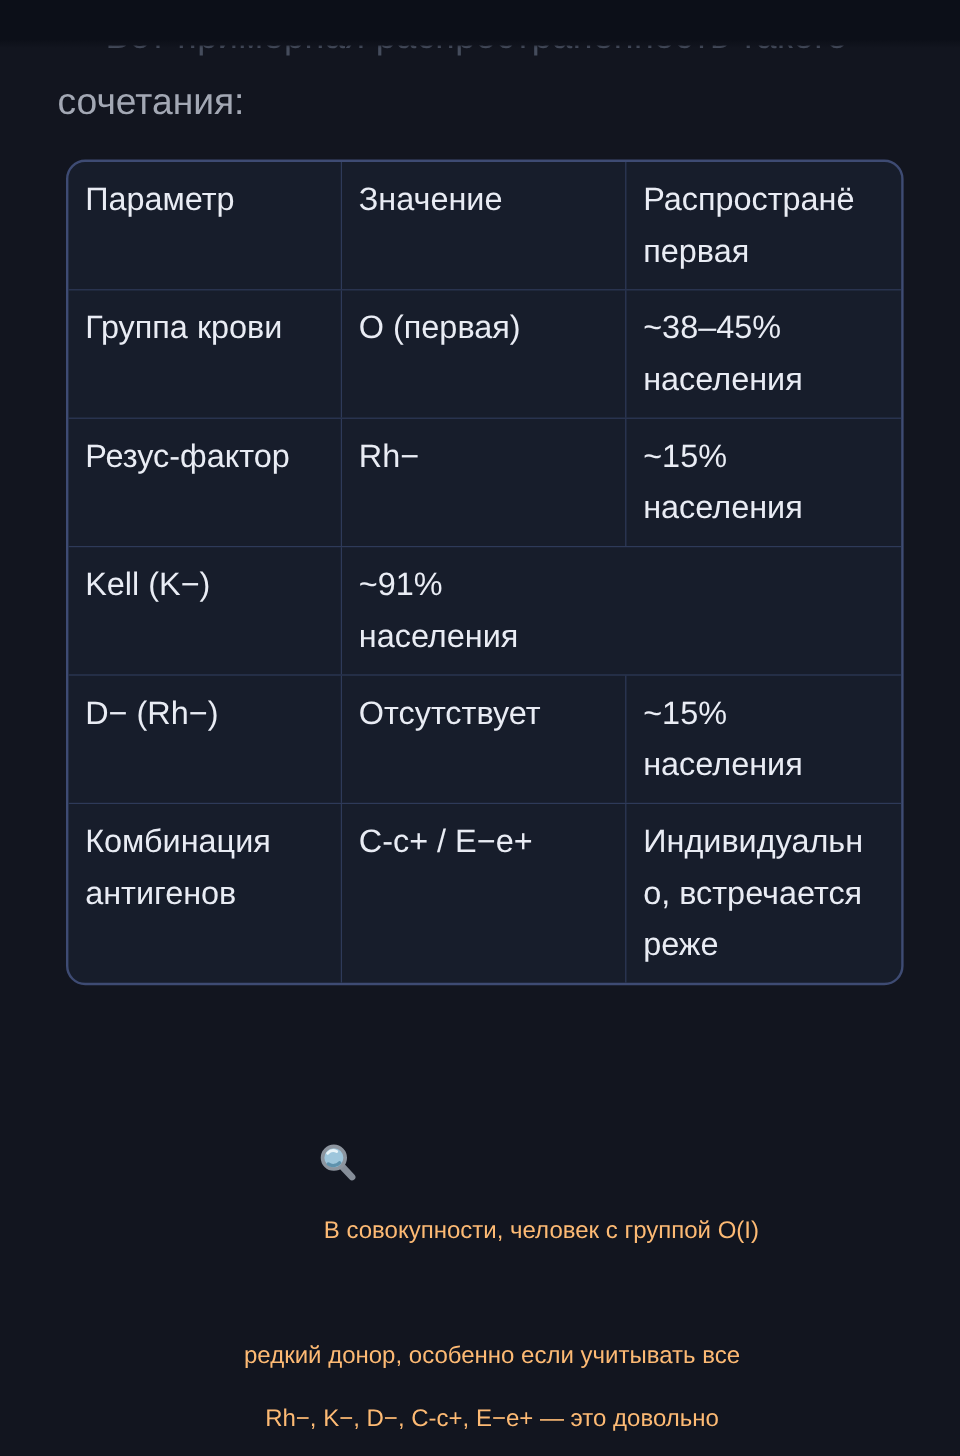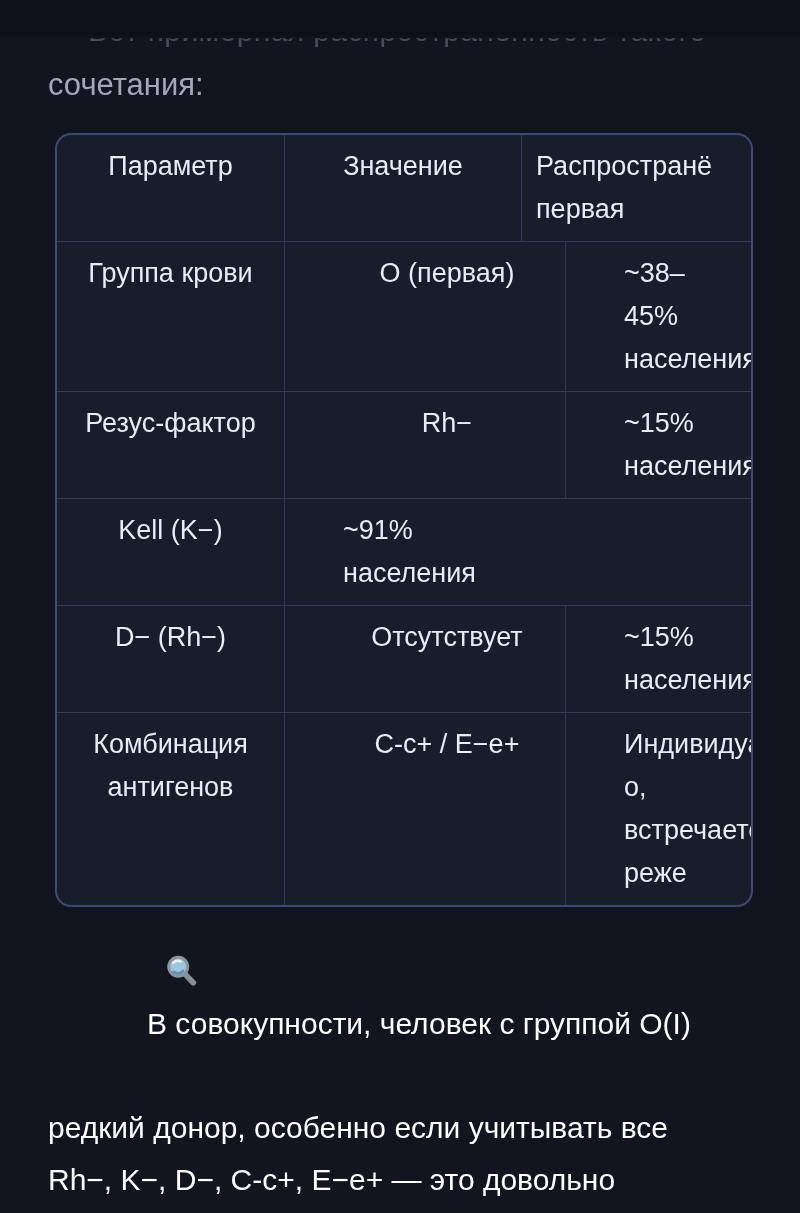--- a/index.html
+++ b/index.html
@@ -33,35 +33,35 @@
   }
   
   .table{
     position:absolute;top:133px;left:55px;width:698px;
     box-sizing:border-box;
     border:2px solid #3e4b73;border-radius:16px;
     background:#171d2b;
     overflow:hidden;
   }
   .tr{display:grid;grid-template-columns:228px 237px auto;}
-  .tr + .tr{border-top:1.5px solid #2e3a59;gap:44px;}
+  .tr + .tr{border-top:1.5px solid #2e3a59;}
   .td{
     box-sizing:border-box;
     padding:10px 14px;
     font-size:27px;line-height:43px;
     color:#e9ecf4;
     white-space:pre-wrap;
     overflow:hidden;
   }
-  .td.c1,.td.c2{border-right:1.5px solid #2e3a59;text-align:center;}
+  .td.c1,.td.c2{border-right:1.5px solid #2e3a59;}
   
   .note{position:absolute;top:848px;left:48px;width:724px;}
   .p-line{
-    font-size:30px;line-height:52px;
-    color:#ffffff;white-space:pre;
+    font-size:20px;line-height:52px;
+    color:#fdba74;white-space:pre;text-align:center;
   }
   .mag-icon{
     display:inline-block;width:34px;height:34px;
     vertical-align:-6px;margin-right:15px;
   }
 </style>
 </head>
 <body>
 
 <div>

